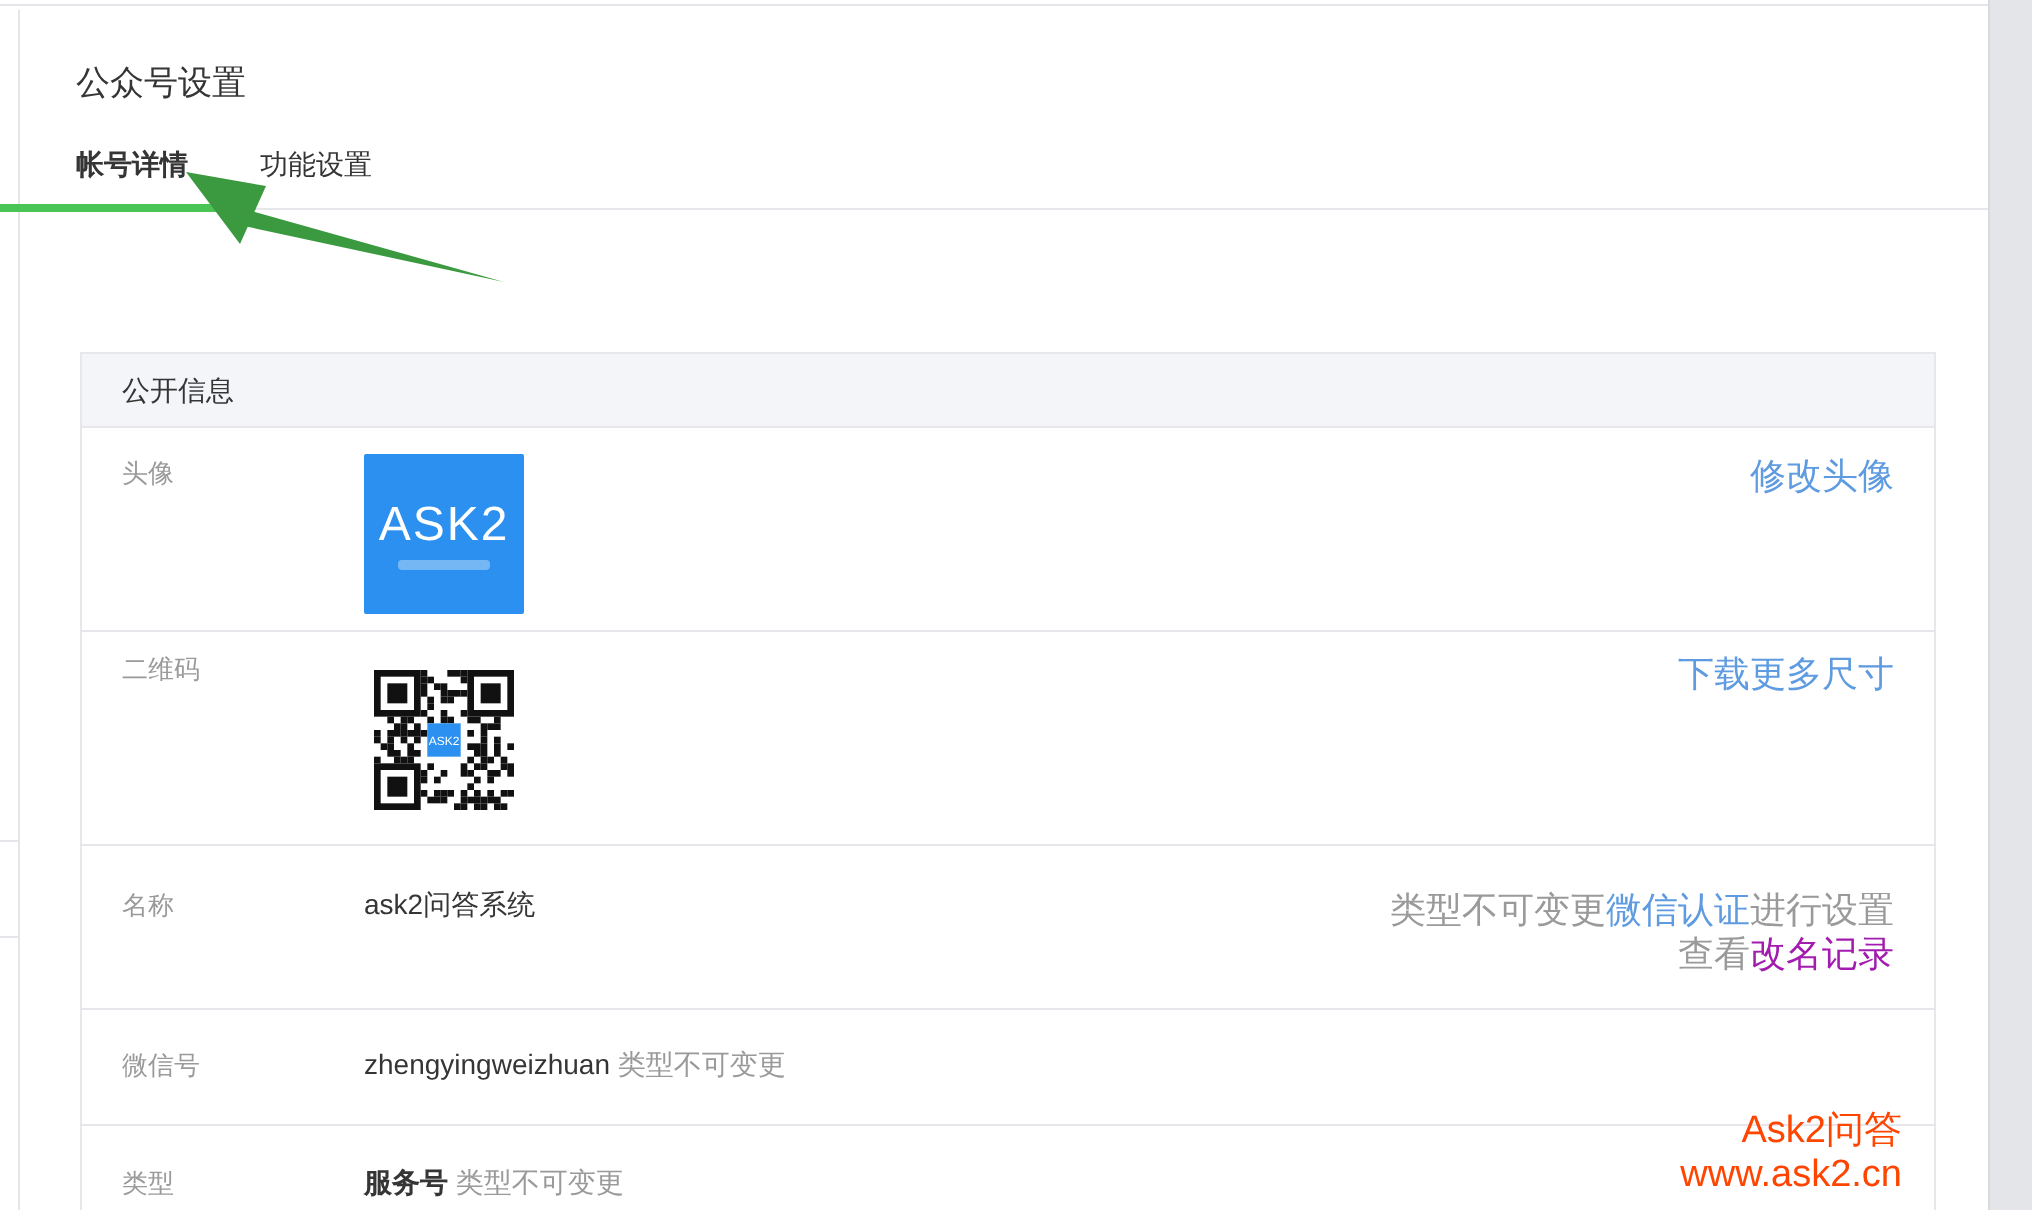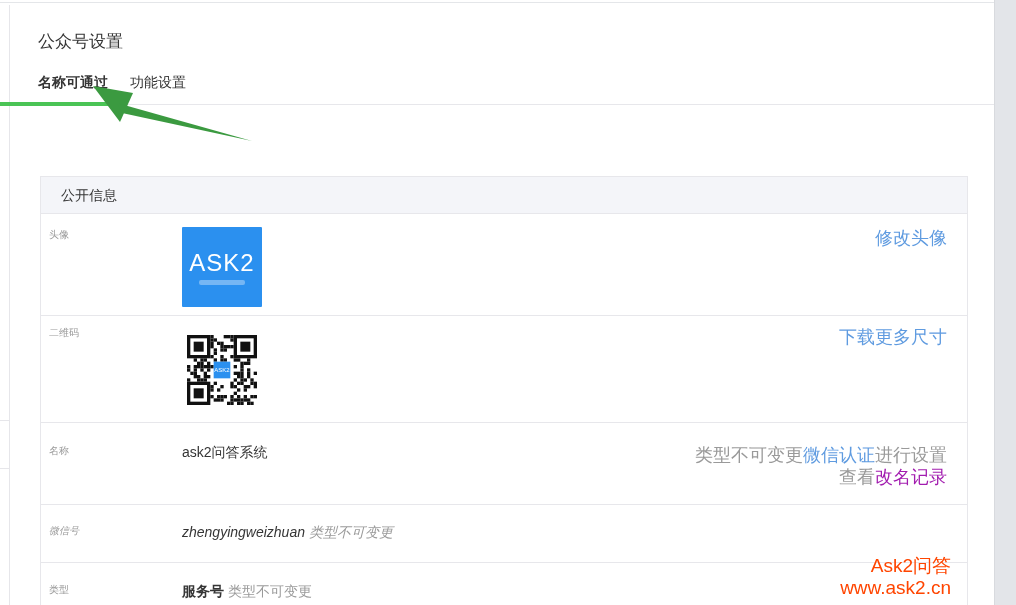--- a/index.html
+++ b/index.html
@@ -26,23 +26,23 @@
 
   
   .card { position:absolute; left:40px; top:148px; width:928px; height:457px;
           background:#fff; border:1px solid #e7e7eb; border-bottom:none;margin-top:28px; }
   .card-header { height:37px; line-height:36px; background:#f4f5f9; border-bottom:1px solid #e7e7eb;
                  padding-left:20px; font-size:14px; color:#353535; }
   .row { position:relative; border-bottom:1px solid #e7e7eb; }
   .row-avatar { height:102px; }
   .row-qr     { height:107px; }
   .row-name   { height:82px;  }
-  .row-id     { height:58px;font-style:italic;  }
+  .row-id     { height:58px;  }
   .row-type   { height:63px;  }
-  .row-label  { position:absolute; left:8px; font-size:10px; color:#9a9a9a; }
+  .row-label  { position:absolute; left:20px; font-size:13px; color:#9a9a9a; }
   .row-value  { position:absolute; left:141px; font-size:14px; color:#353535; }
   .row-right  { position:absolute; right:20px; text-align:right; font-size:18px; line-height:22px; }
   .gray-note  { color:#9a9a9a; }
   .link       { color:#5f9be0; text-decoration:none; cursor:pointer; }
 
   .avatar-img { position:absolute; left:141px; top:13px; width:80px; height:80px;
                 background:#2b90ef; color:#fff; text-align:center; border-radius:1px; }
   .avatar-txt { display:block; margin-top:22px; font-size:24px; letter-spacing:1px; }
   .avatar-sub { display:block; margin:3px auto 0; width:46px; height:5px; background:rgba(255,255,255,.35); border-radius:2px; }
 
@@ -59,21 +59,21 @@
 <div class="stage">
 
   <div class="top-hairline"></div>
   <div class="left-hairline"></div>
   <div class="left-tick" style="top:420px"></div>
   <div class="left-tick" style="top:468px"></div>
   <div class="right-gutter"></div>
 
   <div class="page-title">公众号设置</div>
 
-  <div class="tab tab-1">名称可通过</div>
+  <div class="tab tab-1">帐号详情</div>
   <div class="tab tab-2">功能设置</div>
   <div class="tabbar-border"></div>
   <div class="tab-underline" style="background:#4ac455"></div>
 
   <svg class="anno-arrow" viewBox="0 0 180 68">
     <polygon points="9,6 49,13 36,42" fill="#3b9a40"></polygon>
     <polygon points="33,23 168,61 38,33" fill="#3b9a40"></polygon>
   </svg>
 
   <div class="card">

